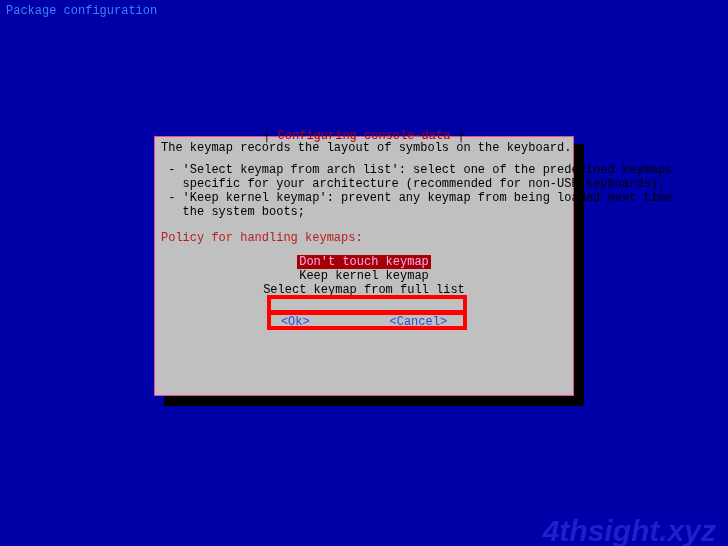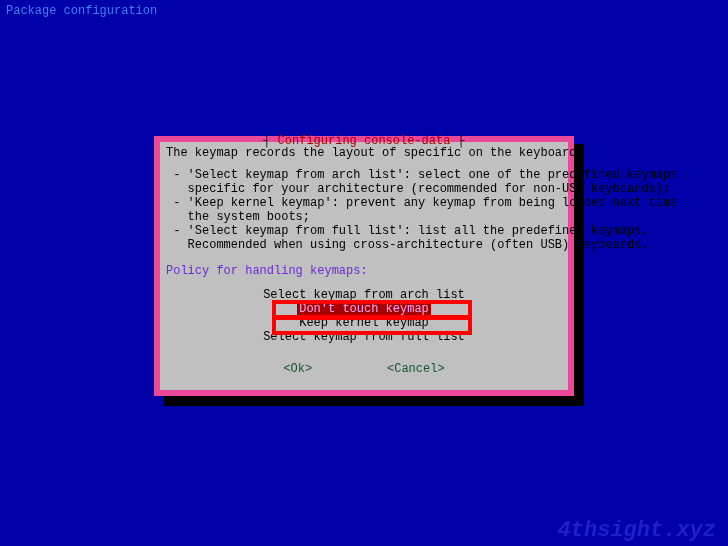--- a/index.html
+++ b/index.html
@@ -27,40 +27,40 @@
     background: #000000;
   }
   .dialog {
     position: absolute;
     top: 136px;
     left: 154px;
     width: 420px;
     height: 260px;
     background: #c0c0c0;
     color: #000000;
-    border: 6px solid #ec4899;
+    border: 1px solid #ec4899;
     padding: 4px 6px 4px 6px;
   }
   .dialog-title {
     position: absolute;
     top: -8px;
     left: 0;
     right: 0;
     text-align: center;
     color: #000000;
   }
   .dialog-title span.red {
     color: #a80000;
   }
   .body-text {
     color: #000000;
     white-space: pre;
   }
   .prompt {
-    color: #6d28d9;
+    color: #b91c1c;
     margin-top: 12px;
   }
   .options {
     margin-top: 10px;
     text-align: center;
     position: relative;
   }
   .options .opt {
     display: block;
     color: #000000;
@@ -93,59 +93,56 @@
     width: 200px;
     height: 20px;
   }
   .buttons {
     margin-top: 18px;
     display: flex;
     justify-content: space-around;
     padding: 0 80px;
   }
   .buttons .btn {
-    color: #14532d;
+    color: #1d4ed8;
   }
   .watermark {
     position: absolute;
     bottom: 8px;
     right: 12px;
     color: #3a3af0;
-    font-family: Liberation Mono, monospace;
-    font-size: 22px;
+    font-family: Liberation Sans, sans-serif;
+    font-size: 30px;
     font-weight: bold;
     font-style: italic;
     opacity: 0.55;
   }
 </style>
 </head>
 <body>
 
 <div class="header">Package configuration</div>
 
 <div class="dialog-shadow"></div>
 
 <div class="dialog">
   <div class="dialog-title">
     <span>┤ </span><span class="red">Configuring console-data</span><span> ├</span>
   </div>
 
-  <div class="body-text">The keymap records the layout of specific on the keyboard.</div>
+  <div class="body-text">The keymap records the layout of symbols on the keyboard.</div>
   <div class="body-text" style="height:8px"></div>
   <div class="body-text"> - 'Select keymap from arch list': select one of the predefined keymaps
    specific for your architecture (recommended for non-USB keyboards);</div>
   <div class="body-text"> - 'Keep kernel keymap': prevent any keymap from being loaded next time
    the system boots;</div>
-  <div class="body-text"> - 'Select keymap from full list': list all the predefined keymaps.
-   Recommended when using cross-architecture (often USB) keyboards.</div>
 
   <div class="prompt">Policy for handling keymaps:</div>
 
   <div class="options">
-    <span class="opt">Select keymap from arch list</span>
     <span class="sel-wrap"><span class="opt selected">Don't touch keymap</span></span>
     <span class="opt">Keep kernel keymap</span>
     <span class="opt">Select keymap from full list</span>
   </div>
 
   <div class="buttons">
     <span class="btn">&lt;Ok&gt;</span>
     <span class="btn">&lt;Cancel&gt;</span>
   </div>
 

